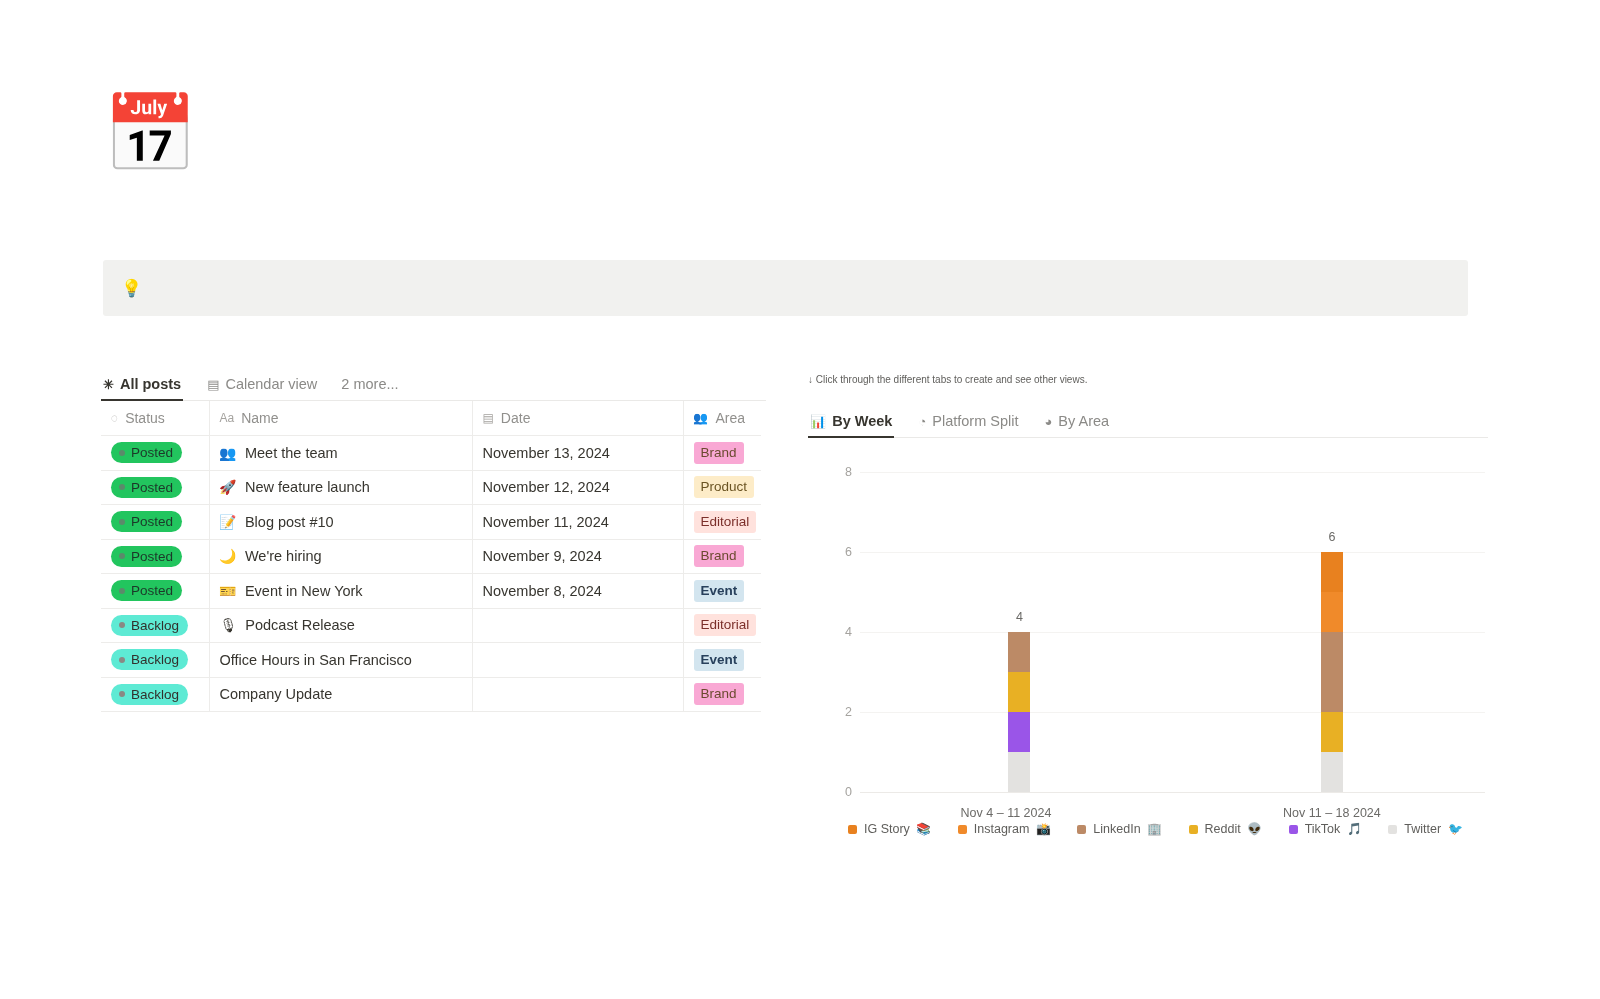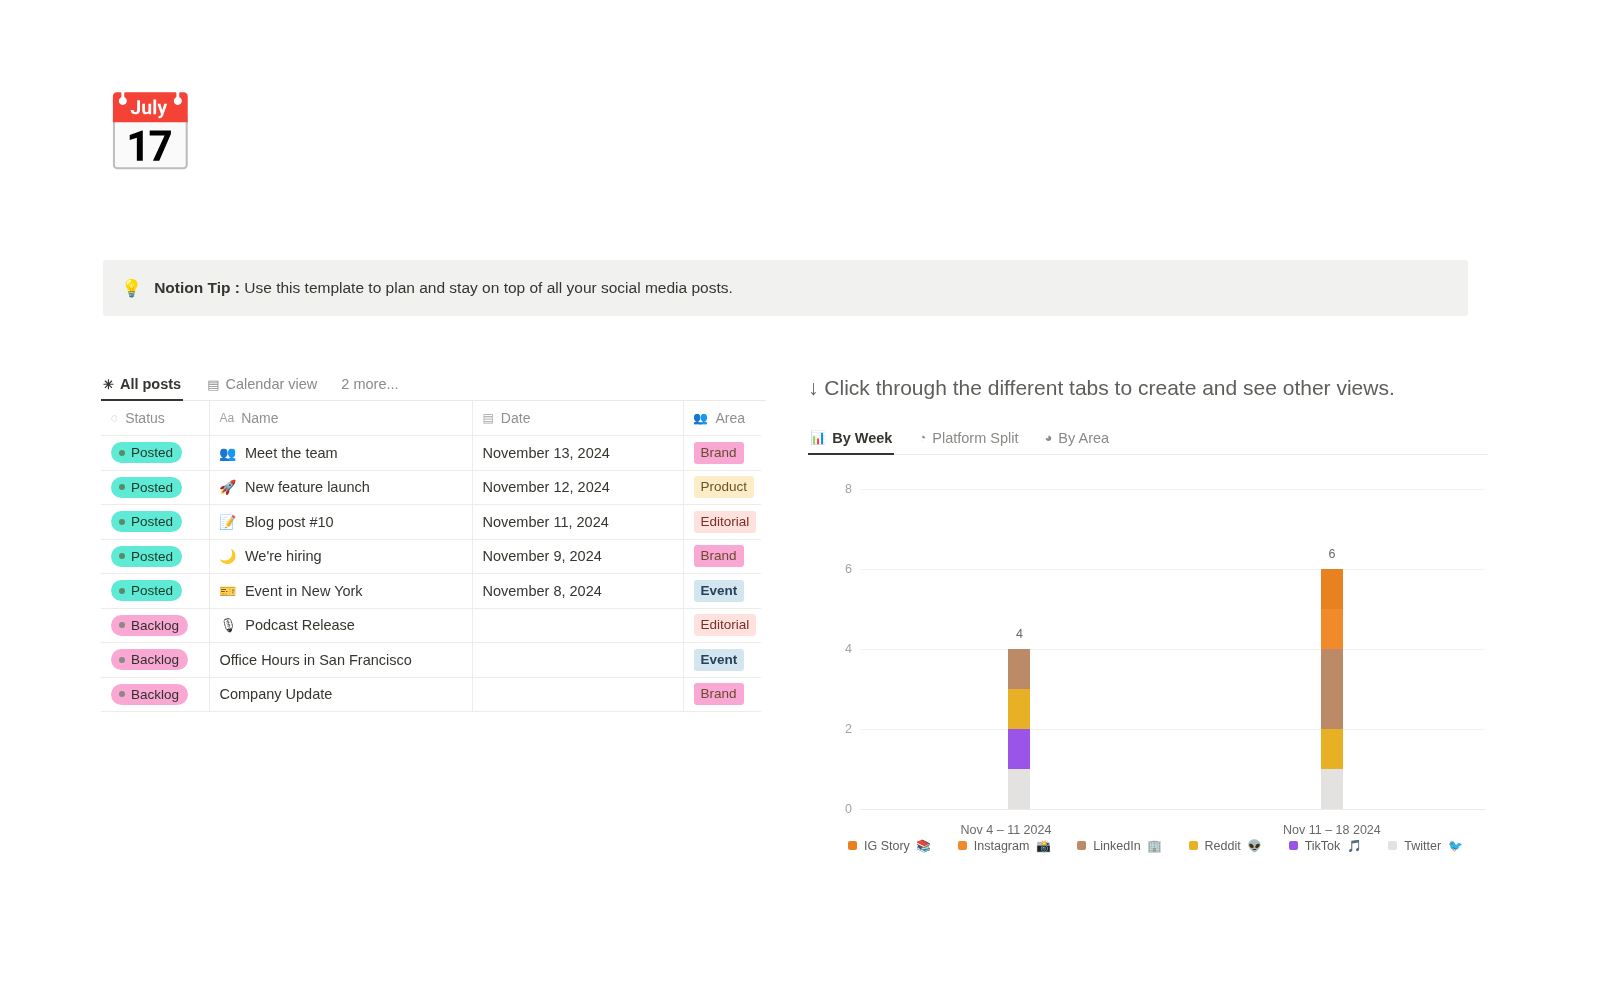--- a/index.html
+++ b/index.html
@@ -36,21 +36,21 @@
   .callout-text b { font-weight: bold; }
 
   
   .col-left { position: absolute; left: 101px; top: 372px; width: 665px; }
   .col-right { position: absolute; left: 808px; top: 372px; width: 680px; }
 
   .hint {
     font-size: 15.5px; color: #5f5e5b; line-height: 1.62;
     margin-bottom: 18px; width: 625px;
   }
-  .hint-right { font-size: 21px; color: #5f5e5b; line-height: 1.5; margin-bottom: 22px; }
+  .hint-right { font-size: 10px; color: #5f5e5b; line-height: 1.5; margin-bottom: 22px; }
   .open-chip {
     display: inline-flex; align-items: center; gap: 5px;
     background: #ececeb; border-radius: 3px;
     padding: 1px 6px; font-size: 10.5px; color: #5f5e5b;
     letter-spacing: 0.5px; vertical-align: middle; position: relative; top: -1px;
   }
   .open-chip .glyph { font-size: 10px; }
 
   
   .viewtabs {
@@ -90,23 +90,23 @@
   .cell-name { display: flex; align-items: center; gap: 8px; color: #37352f; }
   .cell-name .nemoji { font-size: 14px; }
   .cell-date { color: #37352f; }
 
   .pill {
     display: inline-flex; align-items: center; gap: 6px;
     border-radius: 11px; padding: 2px 9px 2px 8px;
     font-size: 13.5px; line-height: 17px;
   }
   .pill .dot { width: 6px; height: 6px; border-radius: 50%; display: inline-block; }
-  .pill-posted { background: #5eead4; color: #1c3829; }
+  .pill-posted { background: #22c55e; color: #1c3829; }
   .pill-posted .dot { background: #5b8a6b; }
-  .pill-backlog { background: #f9a8d4; color: #32302c; }
+  .pill-backlog { background: #5eead4; color: #32302c; }
   .pill-backlog .dot { background: #8a8984; }
 
   .tag { display: inline-block; border-radius: 3px; padding: 2px 7px; font-size: 13.5px; line-height: 18px; }
   .tag-brand    { background: #f9a8d4; color: #6b4a2f; }
   .tag-product  { background: #fdecc8; color: #6b5423; }
   .tag-editorial{ background: #ffe2dd; color: #7b2f2a; }
   .tag-event    { background: #d3e5ef; color: #28405c; font-weight: bold; }
 
   
   .chart-wrap { position: relative; width: 680px; height: 400px; margin-top: 24px; }
@@ -143,23 +143,20 @@
 <body>
 
 <div class="page">
 
   <div class="header">
     <span class="page-emoji">📅</span>
   </div>
 
   <div class="callout">
     <span class="callout-icon">💡</span>
-    <div class="callout-text">
-      <b>Notion Tip :</b><span> Use this template to plan and stay on top of all your social media posts.</span>
-    </div>
   </div>
 
   <div class="col-left">
 
     <div class="viewtabs">
       <div class="viewtab active">
         <span class="ticon">✳</span>
         <span>All posts</span>
       </div>
       <div class="viewtab">

